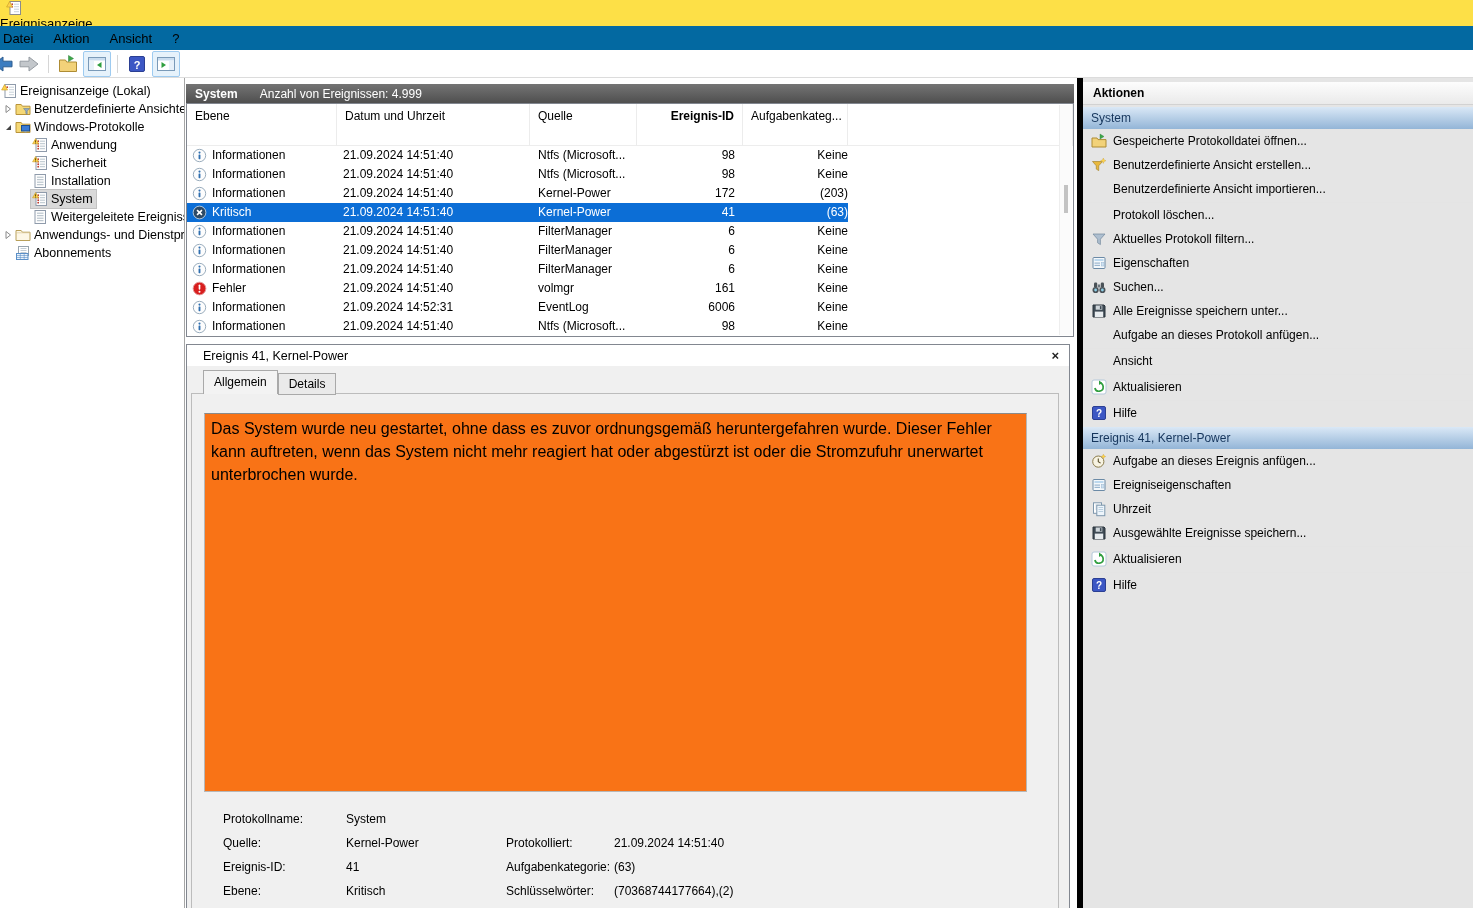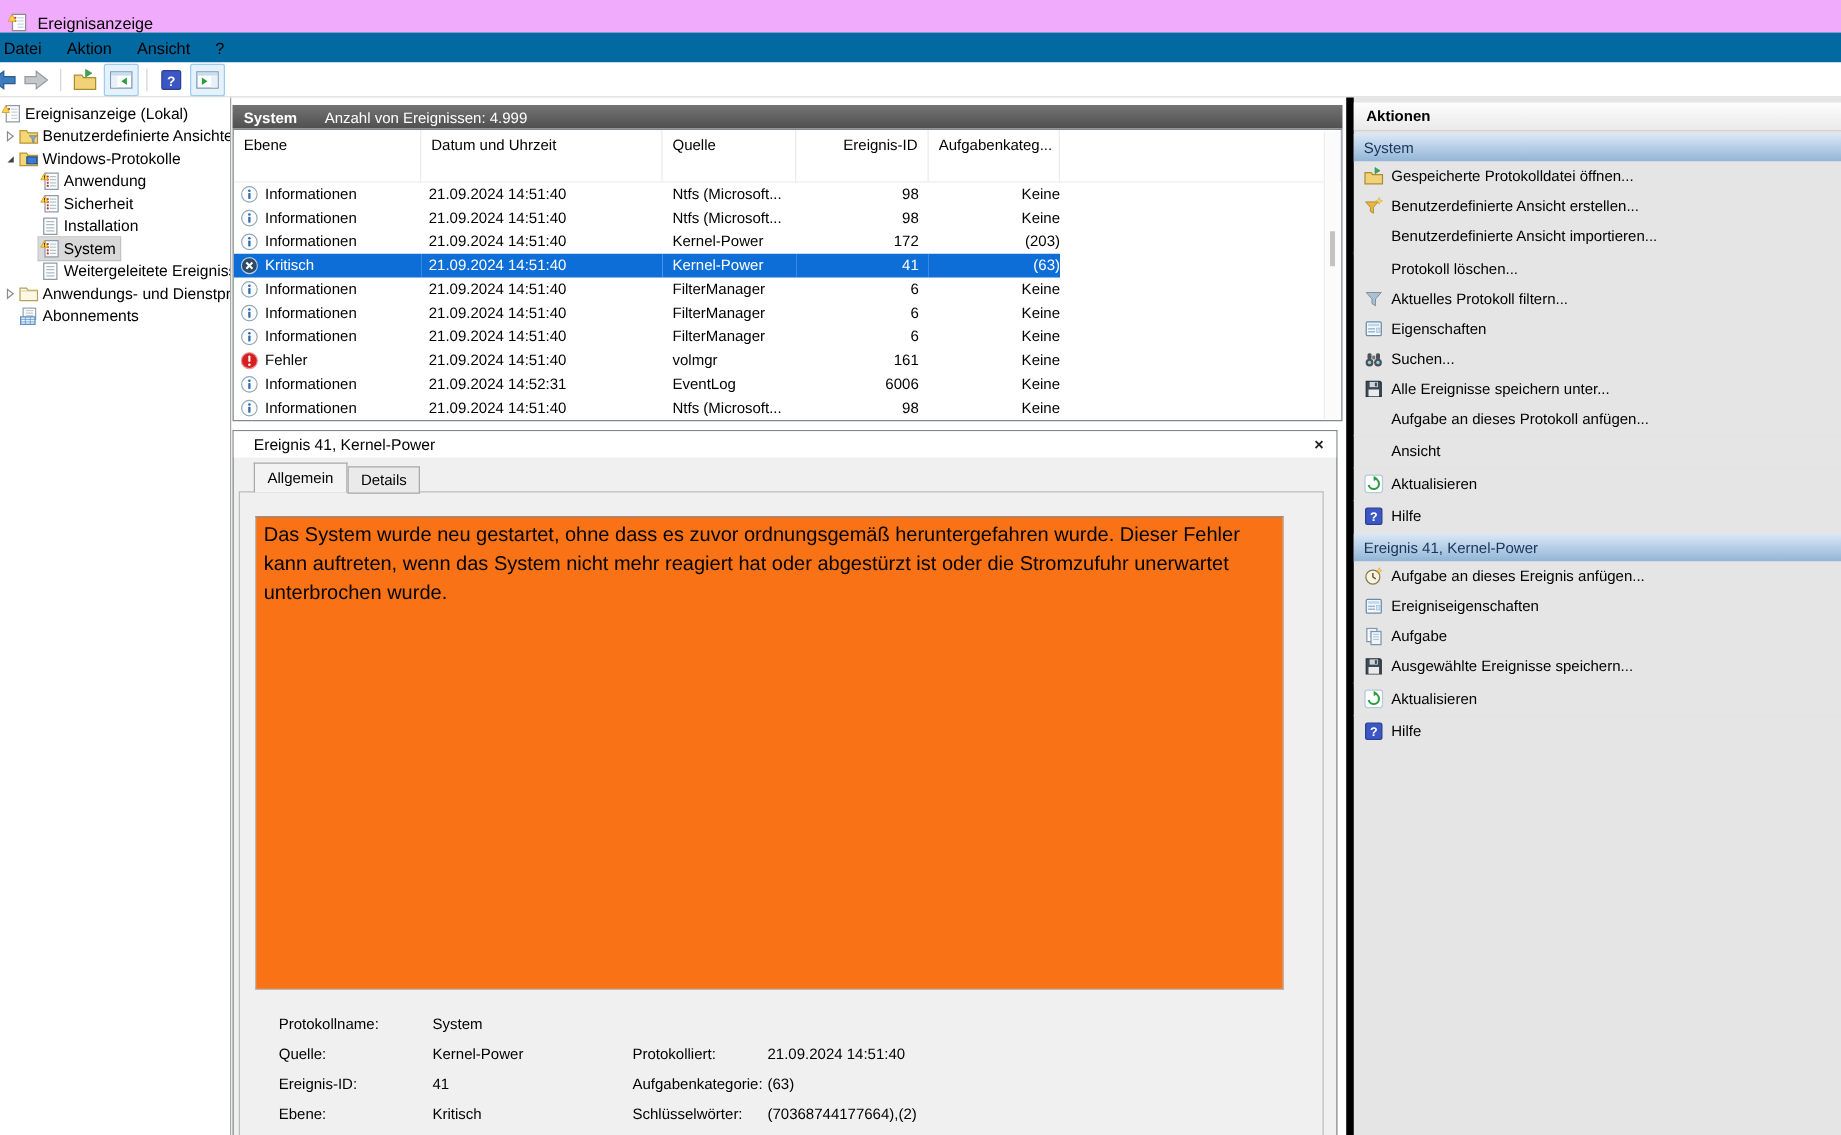--- a/index.html
+++ b/index.html
@@ -1,20 +1,20 @@
 <!DOCTYPE html>
 <html><head>
 <meta charset="utf-8">
 <style>
   html,body{margin:0;padding:0;}
   body{width:1473px;height:908px;overflow:hidden;position:relative;background:#fff;
        font-family:"Liberation Sans",sans-serif;font-size:12px;color:#000;}
   
-  .titlebar{position:absolute;left:0;top:0;width:100%;height:26px;background:#f0abfc;
-            display:flex;align-items:flex-end;}
+  .titlebar{position:absolute;left:0;top:0;width:100%;height:26px;background:#fde047;
+            display:flex;align-items:flex-start;flex-direction:column;}
   .titlebar .app-ico{width:16px;height:16px;margin:0 8px 0 6px;}
   .titlebar .ttl{font-size:13px;}
   .menubar{position:absolute;left:0;top:26px;width:100%;height:24px;background:#0369a1;
            display:flex;align-items:center;margin-left:0;}
   .menubar .minner{display:flex;margin-left:-7px;}
   .mitem{font-size:13px;padding:3px 10px;cursor:default;}
   .toolbar{position:absolute;left:0;top:50px;width:100%;height:27px;background:#fff;
            border-bottom:1px solid #dcdcdc;display:flex;align-items:center;}
   .tbtn{width:26px;height:24px;display:flex;align-items:center;justify-content:center;margin:0 1px;}
   .tbtn.cut{width:14px;overflow:hidden;justify-content:flex-end;margin-left:0;}
@@ -37,21 +37,21 @@
             background:linear-gradient(#747474,#4f4f4f);color:#fff;display:flex;align-items:center;
             padding-left:9px;box-sizing:border-box;}
   .listhead b{font-size:12px;margin-right:22px;}
   
   .listbox{position:absolute;left:0;top:25px;width:100%;height:234px;background:#fff;
            border:1px solid #828790;box-sizing:border-box;overflow:hidden;}
   .lcols,.lrow{display:grid;grid-template-columns:150px 193px 107px 106px 105px 1fr;}
   .lcols{height:42px;line-height:25px;}
   .lcols .hc{border-right:1px solid #ececec;border-bottom:1px solid #ededed;padding-left:8px;
              white-space:nowrap;overflow:hidden;}
-  .lcols .hc.r{text-align:right;padding-right:8px;}
+  .lcols .hc.r{text-align:right;padding-right:8px;font-weight:bold;}
   .lrow{height:19px;line-height:19px;}
   .lrow .cell{white-space:nowrap;overflow:hidden;}
   .c-level{display:flex;align-items:center;padding-left:5px;}
   .c-level .ric{width:15px;height:15px;margin-right:5px;flex:none;display:inline-flex;}
   .c-date{padding-left:6px;}
   .c-src{padding-left:8px;}
   .c-id{text-align:right;padding-right:8px;}
   .c-cat{padding-left:7px;text-align:right;}
   .lrow.sel .cell{background:#0c6ed6;color:#fff;}
   .vscroll{position:absolute;top:1px;right:1px;bottom:1px;width:12px;background:#fbfbfb;
@@ -693,21 +693,21 @@
       </div>
       <div class="aitem">
         <span class="aic">
           <svg width="16" height="16" viewBox="0 0 16 16">
             <rect x="2.5" y="1.8" width="8" height="10.5" fill="#fff" stroke="#7d97ad"></rect>
             <path d="M4.2 4h4.6M4.2 6h4.6M4.2 8h4.6" stroke="#c3d2de" stroke-width=".8"></path>
             <rect x="5.8" y="4.2" width="8" height="10.5" fill="#eef5fb" stroke="#7d97ad"></rect>
             <path d="M7.5 6.5h4.6M7.5 8.5h4.6M7.5 10.5h4.6" stroke="#a9c4d8" stroke-width=".8"></path>
           </svg>
         </span>
-        <span class="albl">Aufgabe</span>
+        <span class="albl">Uhrzeit</span>
       </div>
       <div class="aitem">
         <span class="aic">
           <svg width="16" height="16" viewBox="0 0 16 16">
             <path d="M2 2h11l1 1v11H2z" fill="#3e4a54" stroke="#2b343c"></path>
             <rect x="4.7" y="2.5" width="6.6" height="4.2" fill="#cfd6db"></rect>
             <rect x="8.9" y="3.1" width="1.6" height="3" fill="#3e4a54"></rect>
             <rect x="3.8" y="8.6" width="8.4" height="5.4" fill="#e8ecef"></rect>
           </svg>
         </span>

